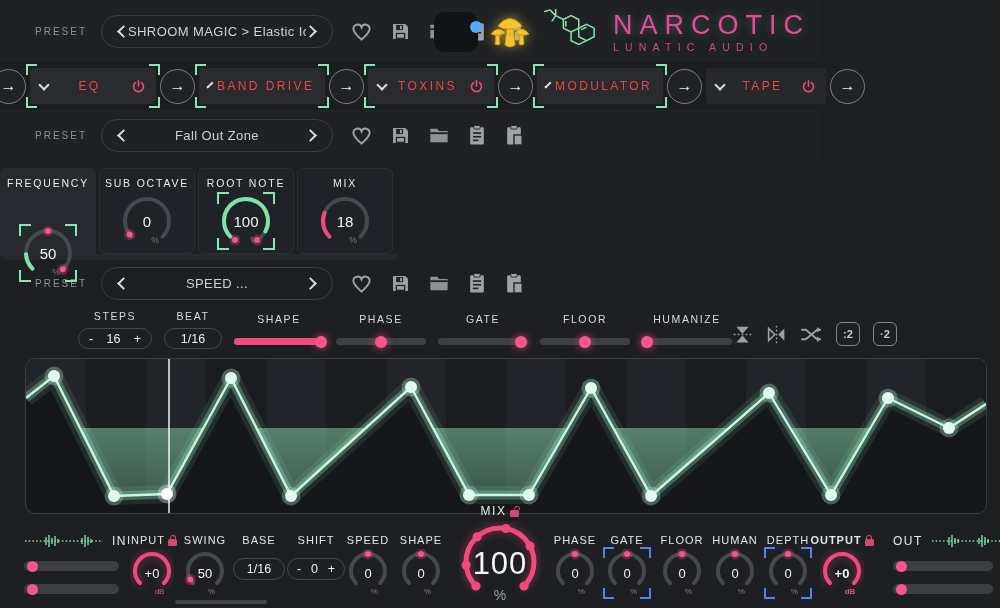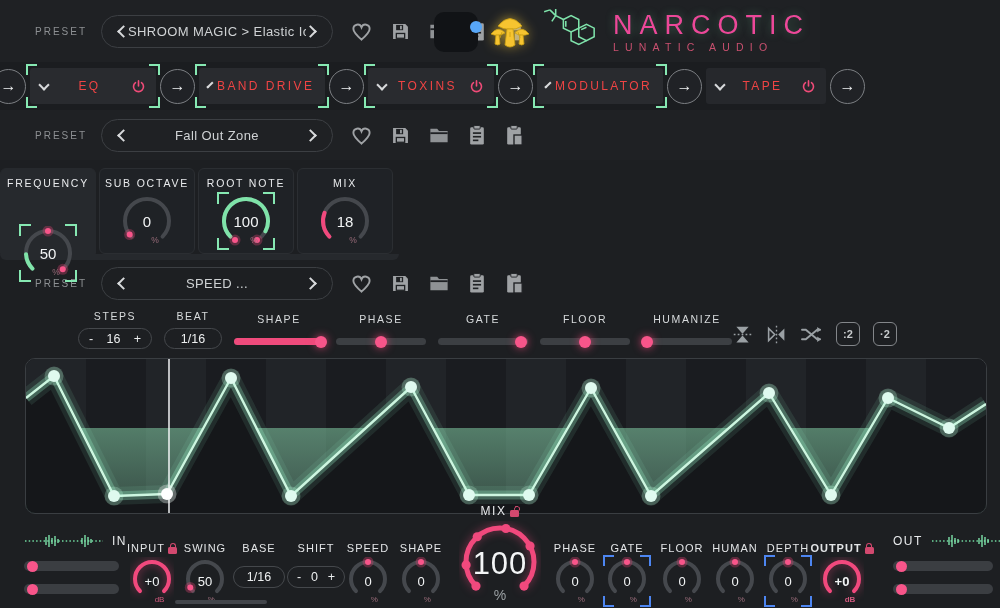--- a/index.html
+++ b/index.html
@@ -84,21 +84,21 @@
     font-size:11px;font-weight:bold;color:#c7cacc;cursor:pointer;}
 
   
   .display-wrap{position:absolute;left:25px;top:2px;width:960px;height:154px;border:1px solid #3a3e42;
     border-radius:10px;overflow:hidden;background:#17191c;}
   .display-wrap svg{display:block;}
 
   
   .bottom{background:#1d1f22;}
   .bgrp{position:absolute;display:flex;flex-direction:column;align-items:center;}
-  .blabel{font-size:11px;letter-spacing:1px;color:#e3e5e7;white-space:nowrap;display:flex;align-items:center;gap:3px;margin-top:8px;}
+  .blabel{font-size:11px;letter-spacing:1px;color:#e3e5e7;white-space:nowrap;display:flex;align-items:center;gap:3px;}
   .bknob{position:relative;margin-top:3px;}
   .bkv{position:absolute;inset:0;display:grid;place-items:center;color:#f2f4f5;font-size:13px;}
   .bku{position:absolute;bottom:1px;left:56%;font-size:8px;color:#9a6c7a;margin-top:48px;}
   .bku.db{color:#d35a7f;}
   .bpill{margin-top:12px;width:52px;height:22px;border:1px solid #45484c;border-radius:11px;display:flex;
     align-items:center;justify-content:center;font-size:12.5px;color:#eceeef;box-sizing:border-box;}
   .bpill.stepper{width:58px;justify-content:space-between;padding:0 9px;}
   .big-label{font-size:12px;letter-spacing:1.5px;color:#e8eaec;display:flex;align-items:center;gap:4px;justify-content:center;}
   .bigv{position:absolute;inset:0;display:grid;place-items:center;font-size:31px;font-weight:400;color:#f3f5f6;letter-spacing:1px;}
   .bigu{position:absolute;bottom:4px;left:50%;transform:translateX(-50%);font-size:14px;color:#9aa0a3;}

